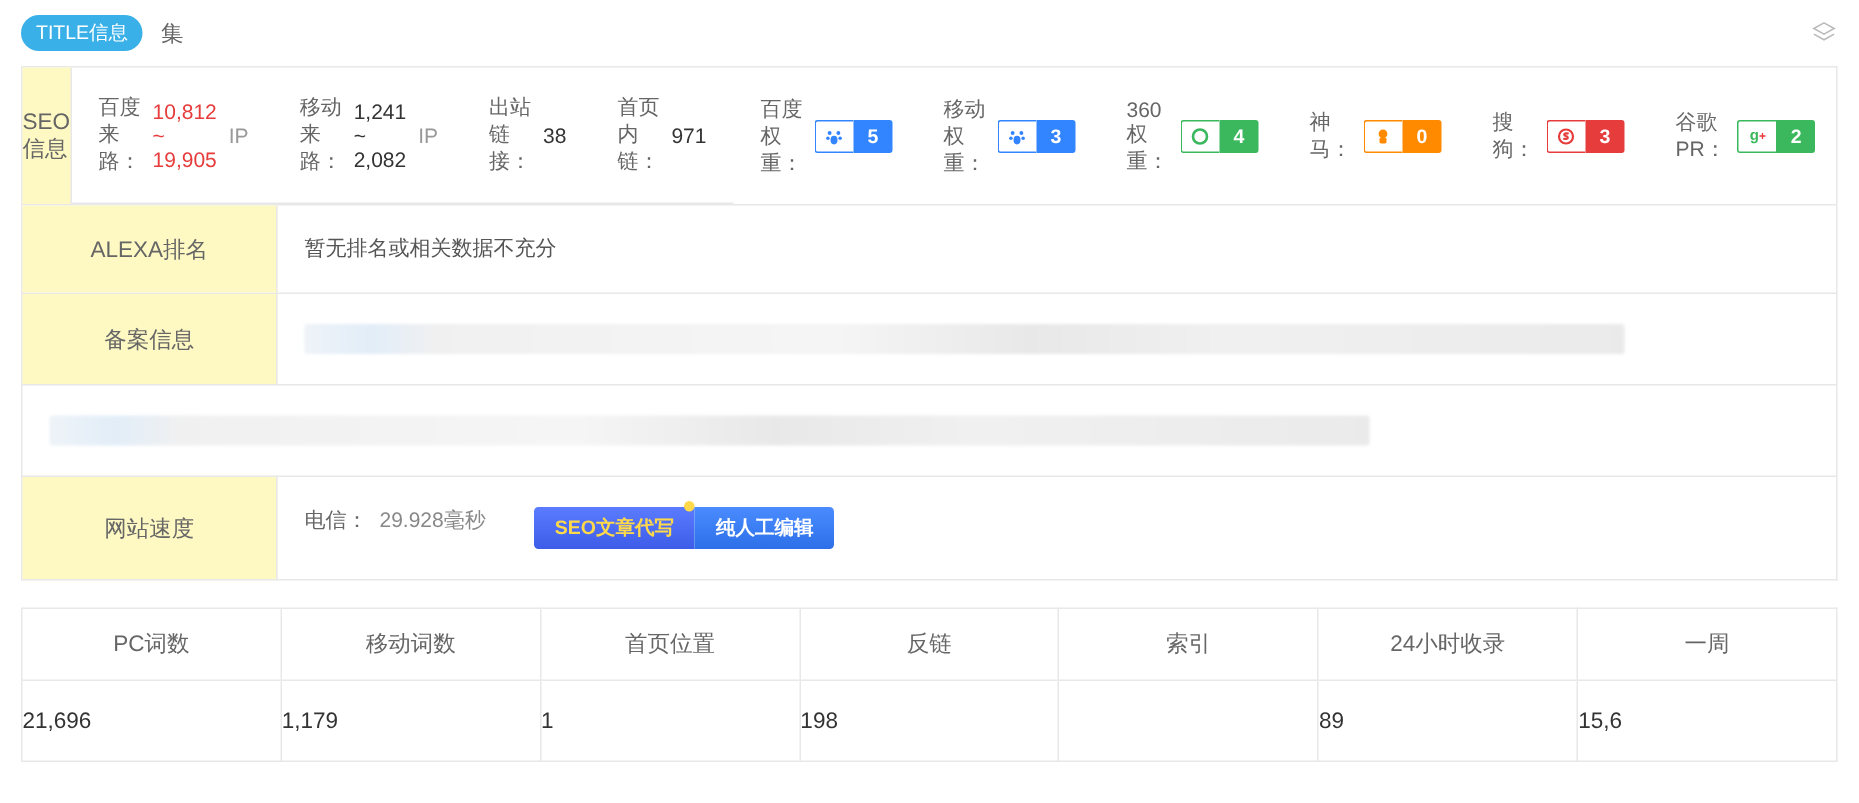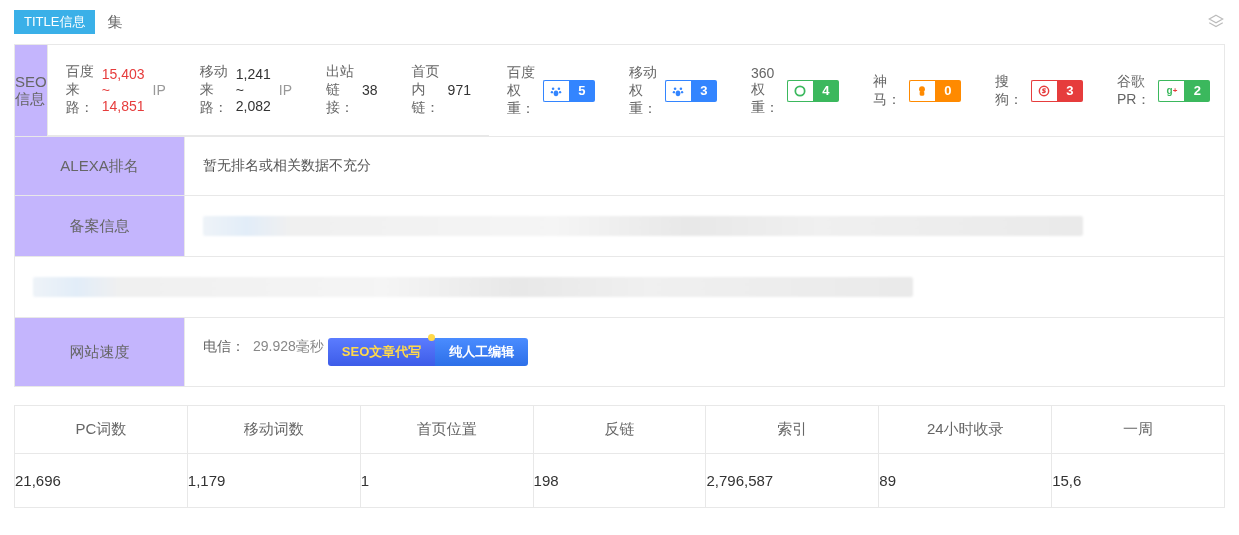--- a/index.html
+++ b/index.html
@@ -1,27 +1,27 @@
 <!DOCTYPE html>
 <html><head>
   <meta charset="utf-8">
   <style>
     * { margin: 0; padding: 0; box-sizing: border-box; }
     body { font-family: "Microsoft YaHei", Arial, sans-serif; font-size: 14px; color: #333; background: #fff; width: 1239px; }
     
     .title-bar { display: flex; align-items: center; padding: 10px 14px; gap: 12px; }
-    .title-badge { background: #3ab0e8; color: #fff; padding: 3px 10px; font-size: 13px; border-radius: 0; }
+    .title-badge { background: #3ab0e8; color: #fff; padding: 3px 10px; font-size: 13px; border-radius: 12px; }
     .title-text { color: #666; font-size: 15px; }
     .title-right { margin-left: auto; display: flex; align-items: center; gap: 4px; color: #999; }
     .layers-icon { width: 18px; height: 18px; }
     
     .seo-table { width: 100%; border-collapse: collapse; margin: 0 14px; width: calc(100% - 28px); }
     .seo-row { display: flex; border: 1px solid #e8e8e8; border-top: none; }
     .seo-row:first-child { border-top: 1px solid #e8e8e8; }
-    .row-label { width: 170px; display: flex; align-items: center; justify-content: center; color: #666; font-size: 15px; border-right: 1px solid #e8e8e8; background: #c4b5fd; }
+    .row-label { width: 170px; display: flex; align-items: center; justify-content: center; color: #666; font-size: 15px; border-right: 1px solid #e8e8e8; background: #fef9c3; }
     .row-content { flex: 1; padding: 20px 18px; display: flex; align-items: flex-start; gap: 34px; flex-wrap: wrap; color: #555; }
     
     .seo-double { flex: 1; display: flex; flex-direction: row; }
     .seo-sub { padding: 18px 18px; display: flex; align-items: center; gap: 34px; color: #555; }
     .seo-sub:first-child { border-bottom: 1px solid #e8e8e8; }
     
     .kv { display: flex; align-items: center; gap: 8px; }
     .kv-label { color: #666; }
     .kv-val { color: #333; }
     .kv-unit { color: #999; }
@@ -72,21 +72,21 @@
 </div>
 
 <div class="seo-table">
 
   <div class="seo-row">
     <div class="row-label">SEO信息</div>
     <div class="seo-double">
       <div class="seo-sub">
         <span class="kv">
           <span class="kv-label">百度来路：</span>
-          <span class="kv-val red">15,403 ~ 14,851</span>
+          <span class="kv-val red">10,812 ~ 19,905</span>
           <span class="kv-unit">IP</span>
         </span>
         <span class="kv">
           <span class="kv-label">移动来路：</span>
           <span class="kv-val">1,241 ~ 2,082</span>
           <span class="kv-unit">IP</span>
         </span>
         <span class="kv">
           <span class="kv-label">出站链接：</span>
           <span class="kv-val">38</span>
@@ -188,21 +188,21 @@
   </div>
 
   <div class="seo-row">
     <div class="row-content">
       <div class="blur-strip"></div>
     </div>
   </div>
 
   <div class="seo-row">
     <div class="row-label">网站速度</div>
-    <div class="row-content" style="gap:4px;">
+    <div class="row-content" style="gap:32px;">
       <span class="kv">
         <span class="kv-label">电信：</span>
         <span class="kv-val" style="color:#888;">29.928毫秒</span>
       </span>
       <span class="speed-banner">
         <span class="speed-dot"></span>
         <span class="speed-banner-left">SEO文章代写</span>
         <span class="speed-banner-right">纯人工编辑</span>
       </span>
     </div>
@@ -222,21 +222,20 @@
     <div class="stats-col">
       <div class="stats-head">首页位置</div>
       <div class="stats-val">1</div>
     </div>
     <div class="stats-col">
       <div class="stats-head">反链</div>
       <div class="stats-val">198</div>
     </div>
     <div class="stats-col">
       <div class="stats-head">索引</div>
-      <div class="stats-val">2,796,587</div>
     </div>
     <div class="stats-col">
       <div class="stats-head">24小时收录</div>
       <div class="stats-val">89</div>
     </div>
     <div class="stats-col">
       <div class="stats-head">一周</div>
       <div class="stats-val">15,6</div>
     </div>
   </div>

